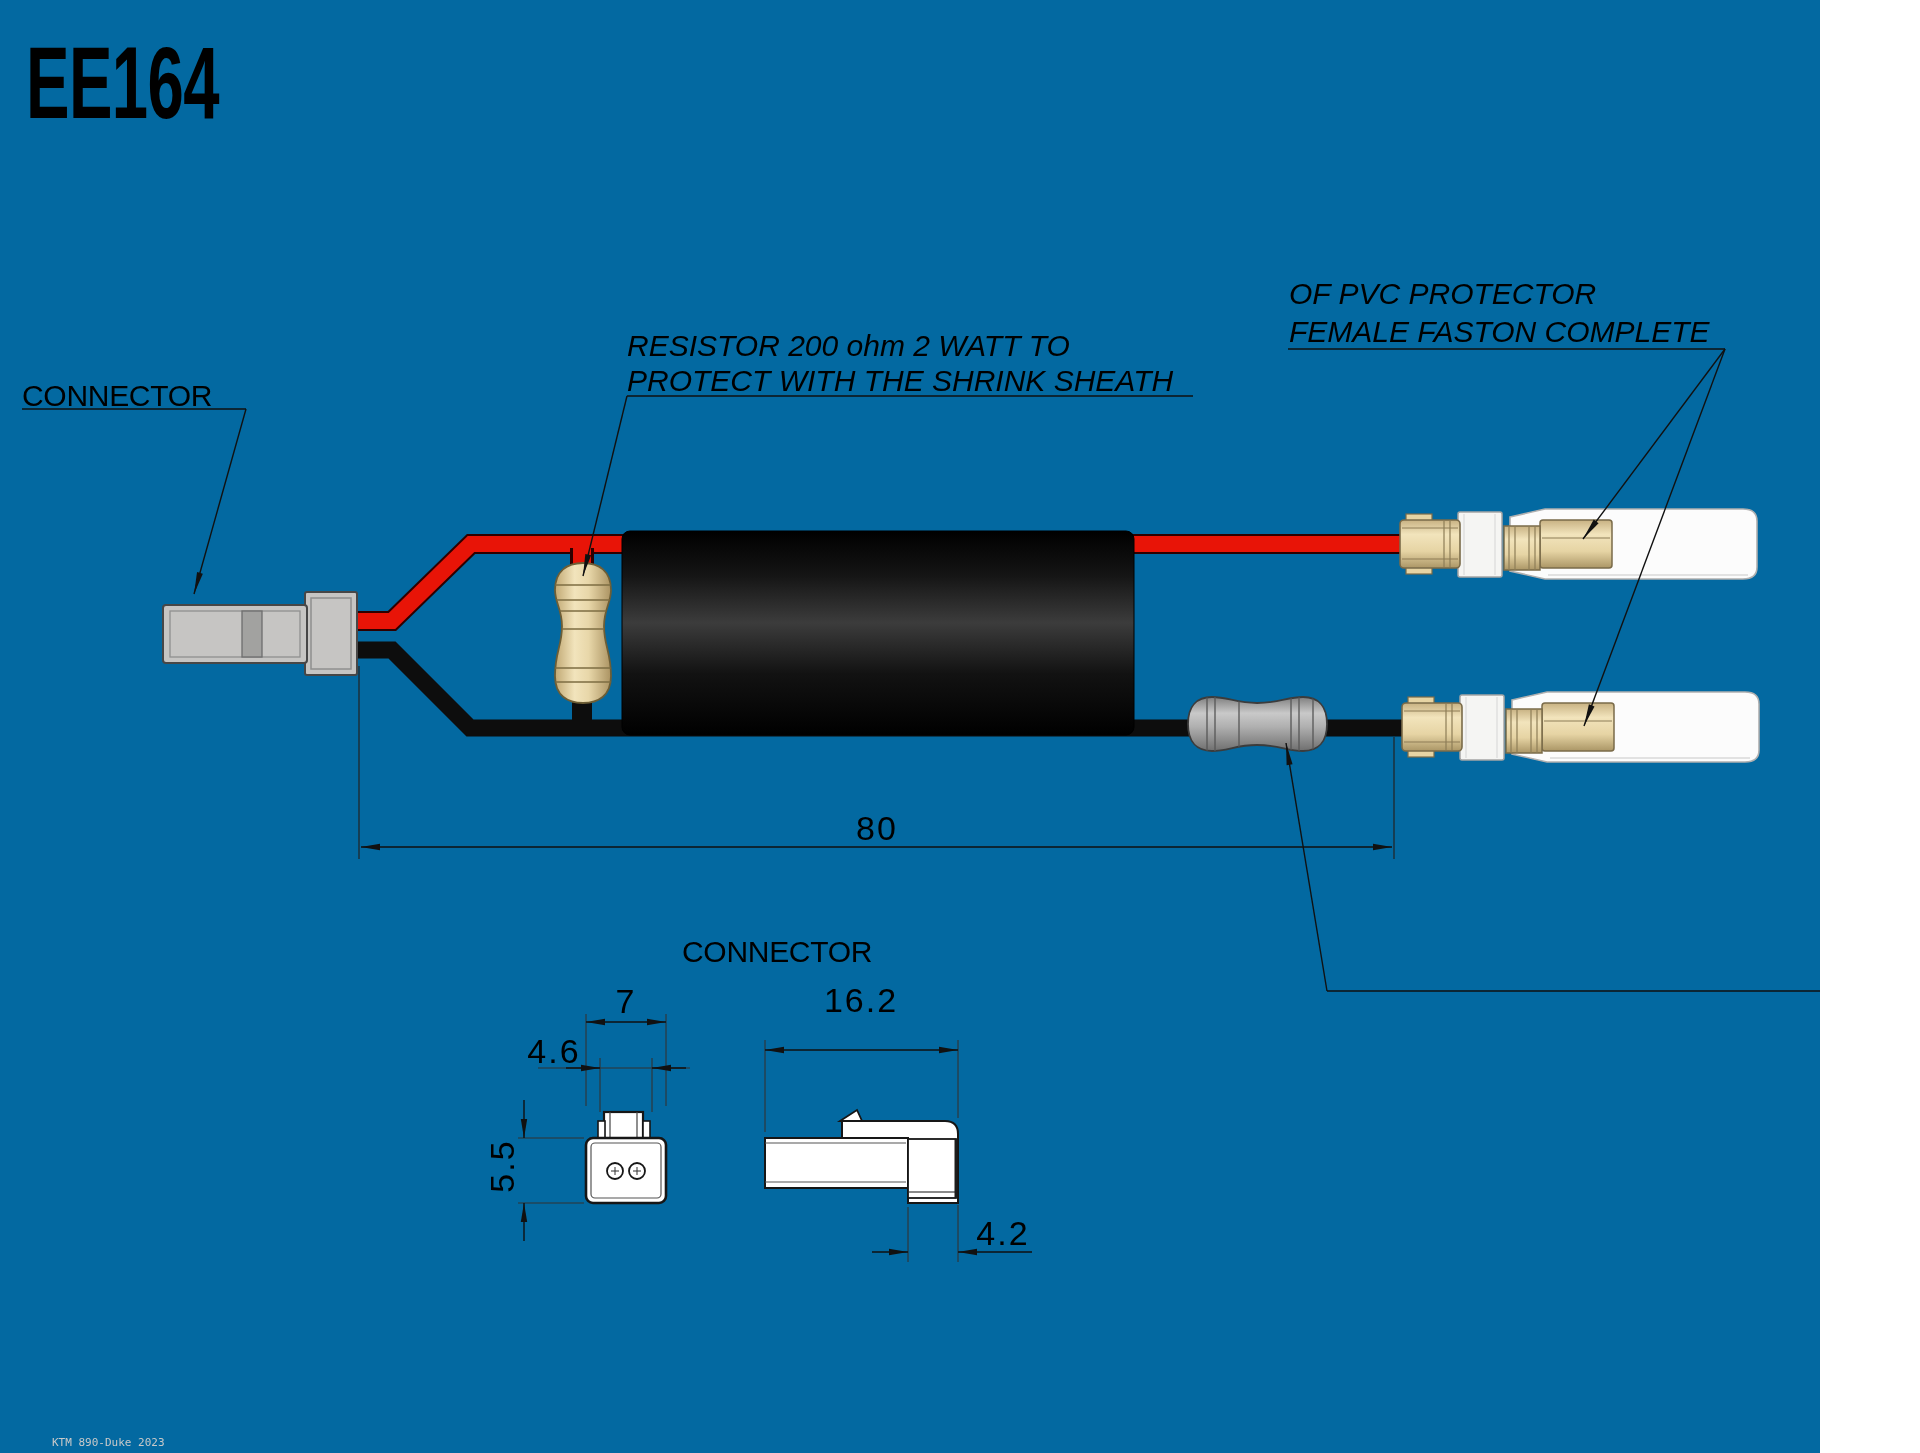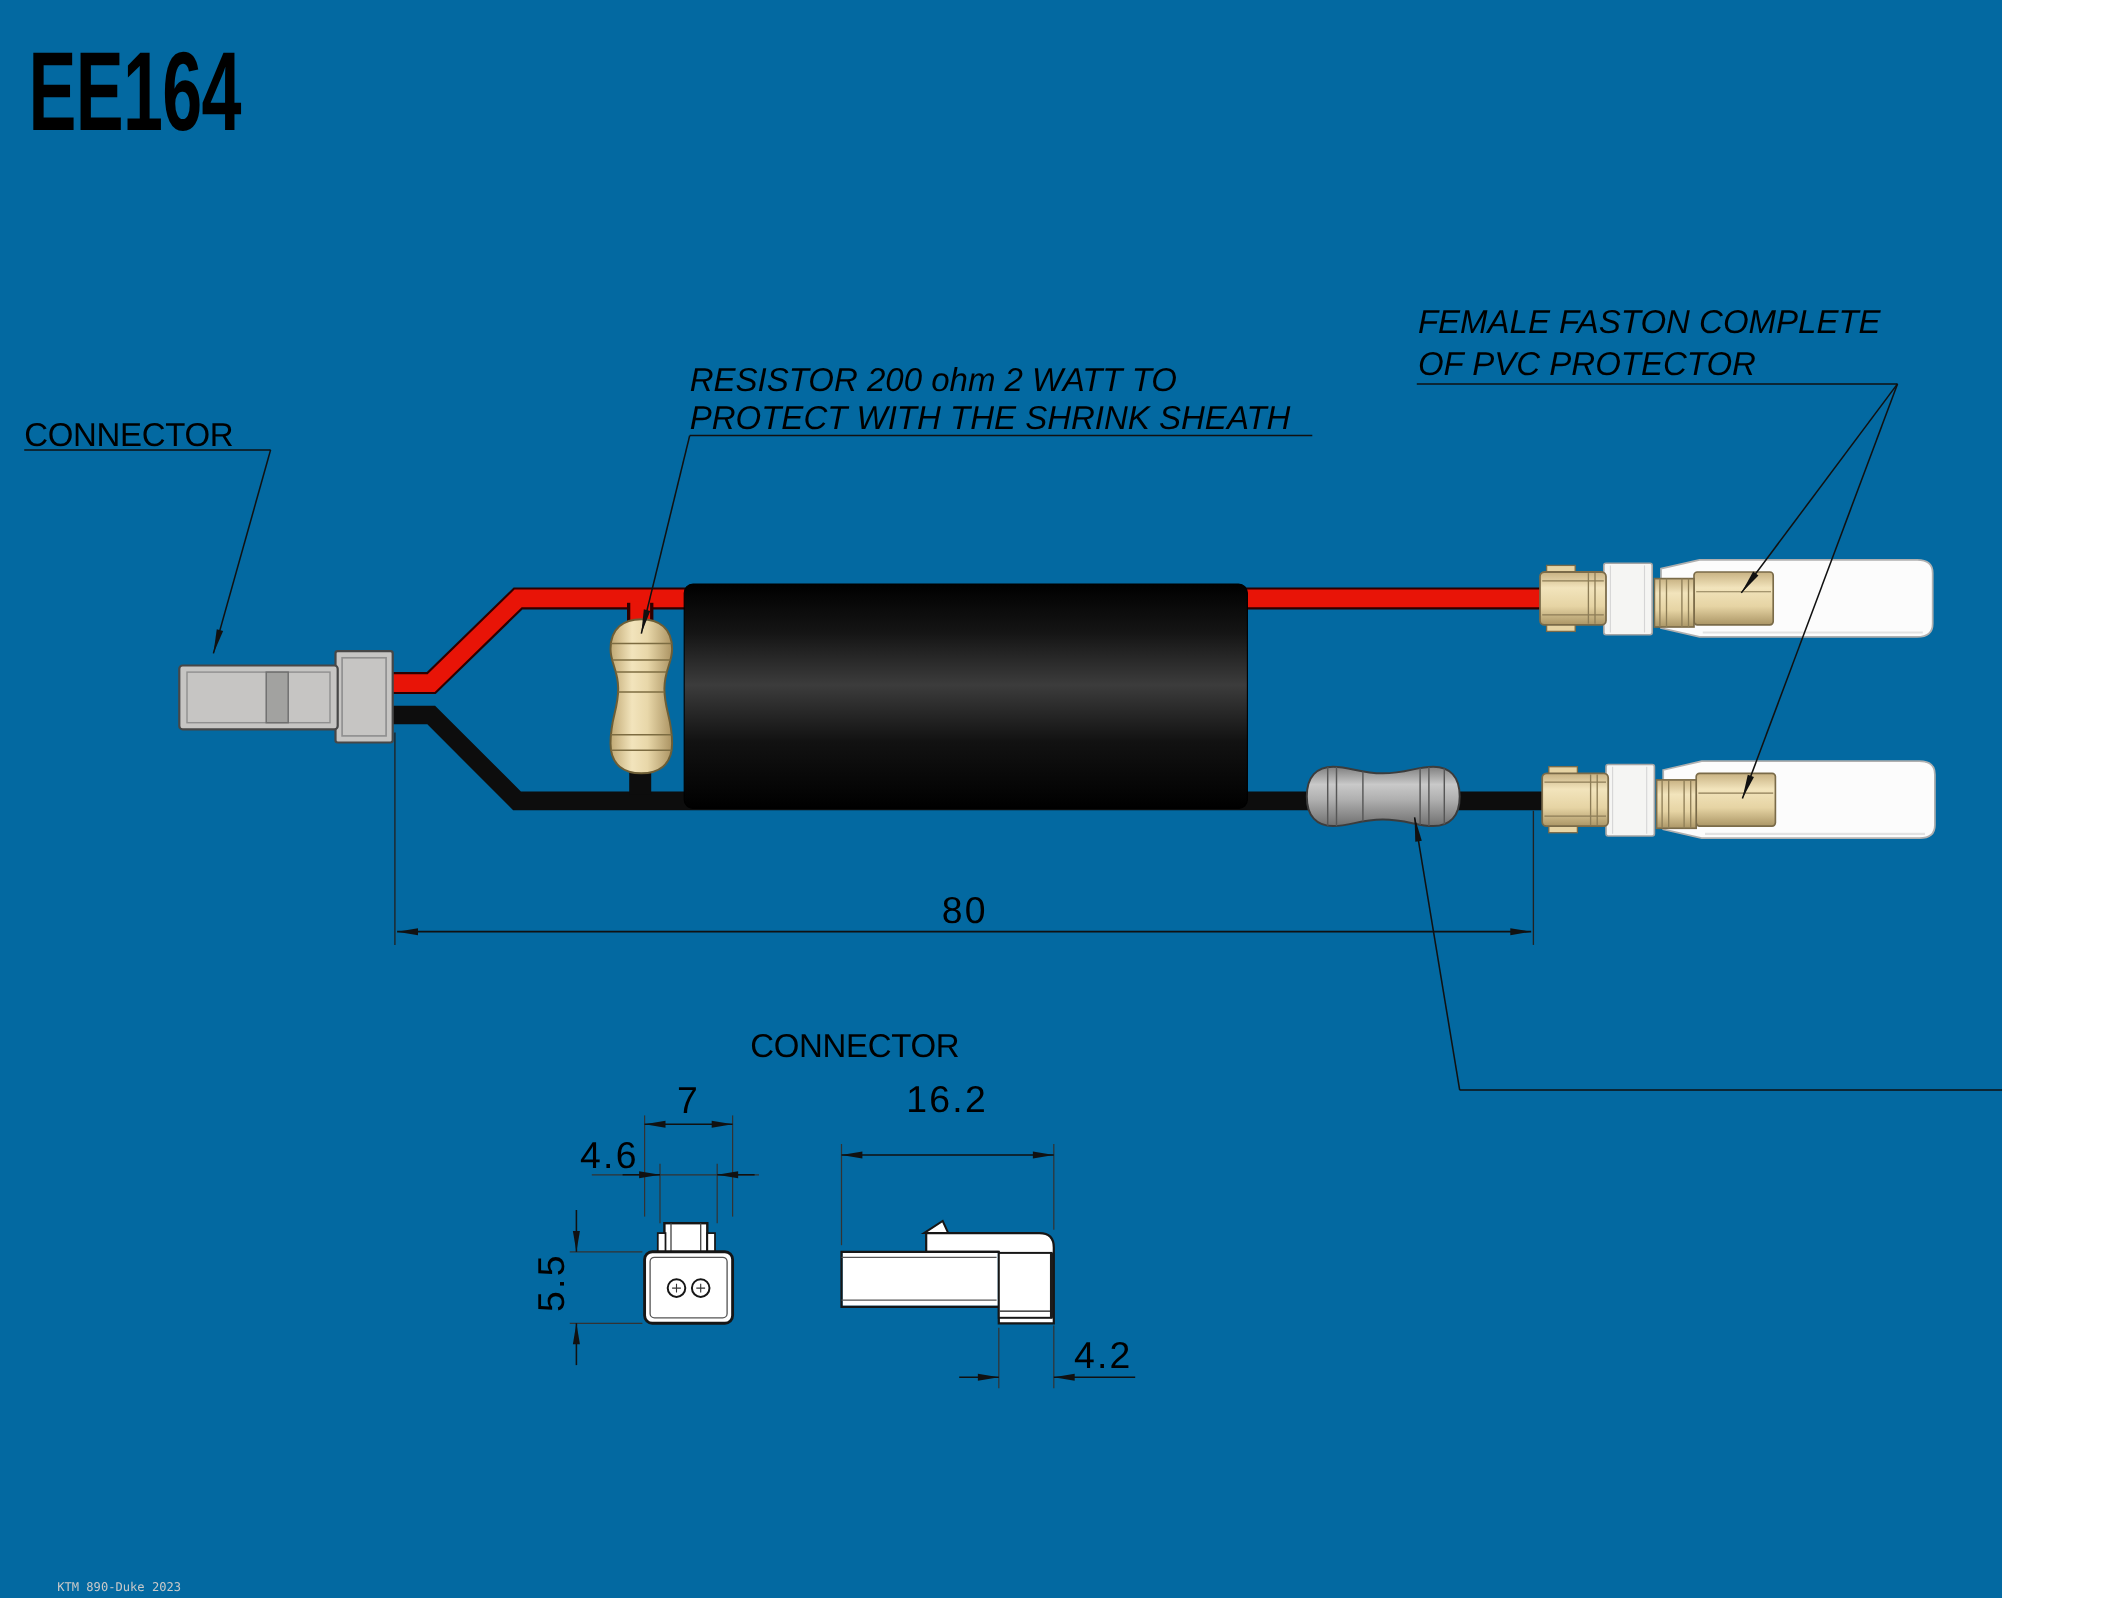--- a/index.html
+++ b/index.html
@@ -213,21 +213,21 @@
     <line x1="908" y1="1207" x2="908" y2="1262"></line>
     <line x1="958" y1="1205" x2="958" y2="1262"></line>
     <path d="M872,1252 L908,1252" stroke="#111" stroke-width="1.4" marker-end="url(#ar)"></path>
     <path d="M1032,1252 L958,1252" stroke="#111" stroke-width="1.4" marker-end="url(#ar)"></path>
   </g>
 </svg>
 
   <div class="txt title" style="left:26px;top:32px;">EE164</div>
   <div class="txt lbl" style="left:22px;top:381px;">CONNECTOR</div>
   <div class="txt it" style="left:627px;top:328px;"><div>RESISTOR 200 ohm 2 WATT TO</div><div>PROTECT WITH THE SHRINK SHEATH</div></div>
-  <div class="txt it" style="left:1289px;top:275px;line-height:38px;"><div>FEMALE FASTON COMPLETE</div><div>OF PVC PROTECTOR</div></div>
+  <div class="txt it" style="left:1289px;top:275px;line-height:38px;"><div>OF PVC PROTECTOR</div><div>FEMALE FASTON COMPLETE</div></div>
   <div class="txt dim" style="left:877px;top:811px;">80</div>
   <div class="txt lbl" style="left:682px;top:937px;">CONNECTOR</div>
   <div class="txt dim" style="left:626px;top:984px;">7</div>
   <div class="txt dim" style="left:554px;top:1034px;">4.6</div>
   <div class="txt dimr" style="left:502px;top:1166px;">5.5</div>
   <div class="txt dim" style="left:861px;top:983px;">16.2</div>
   <div class="txt dim" style="left:1003px;top:1216px;">4.2</div>
   <div class="txt wm" style="left:4px;top:1437px;padding-left:48px;">KTM 890-Duke 2023</div>
 </div>
 

